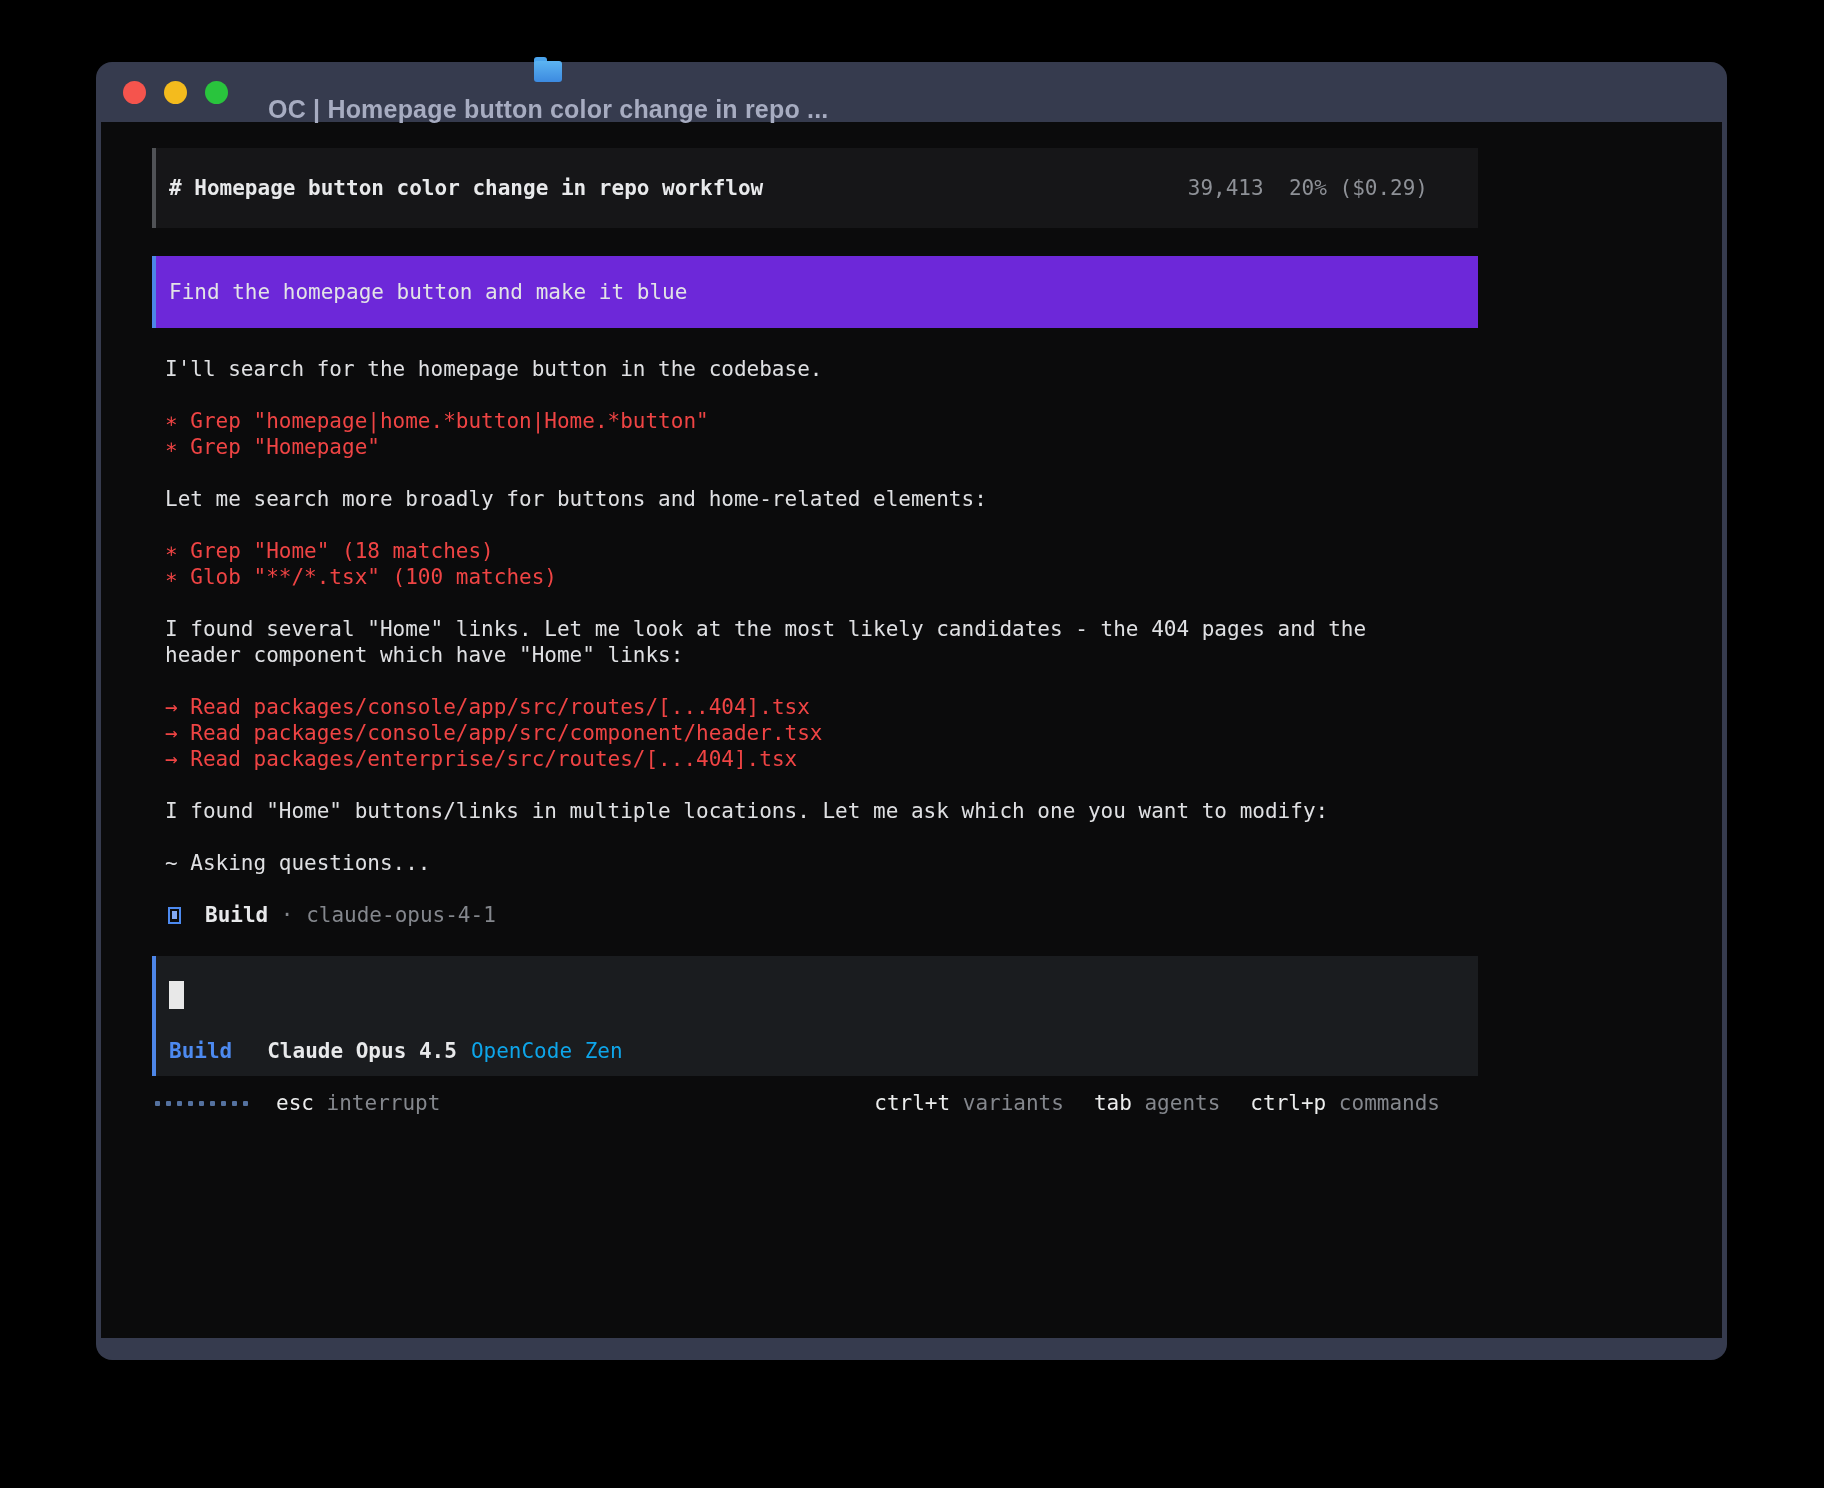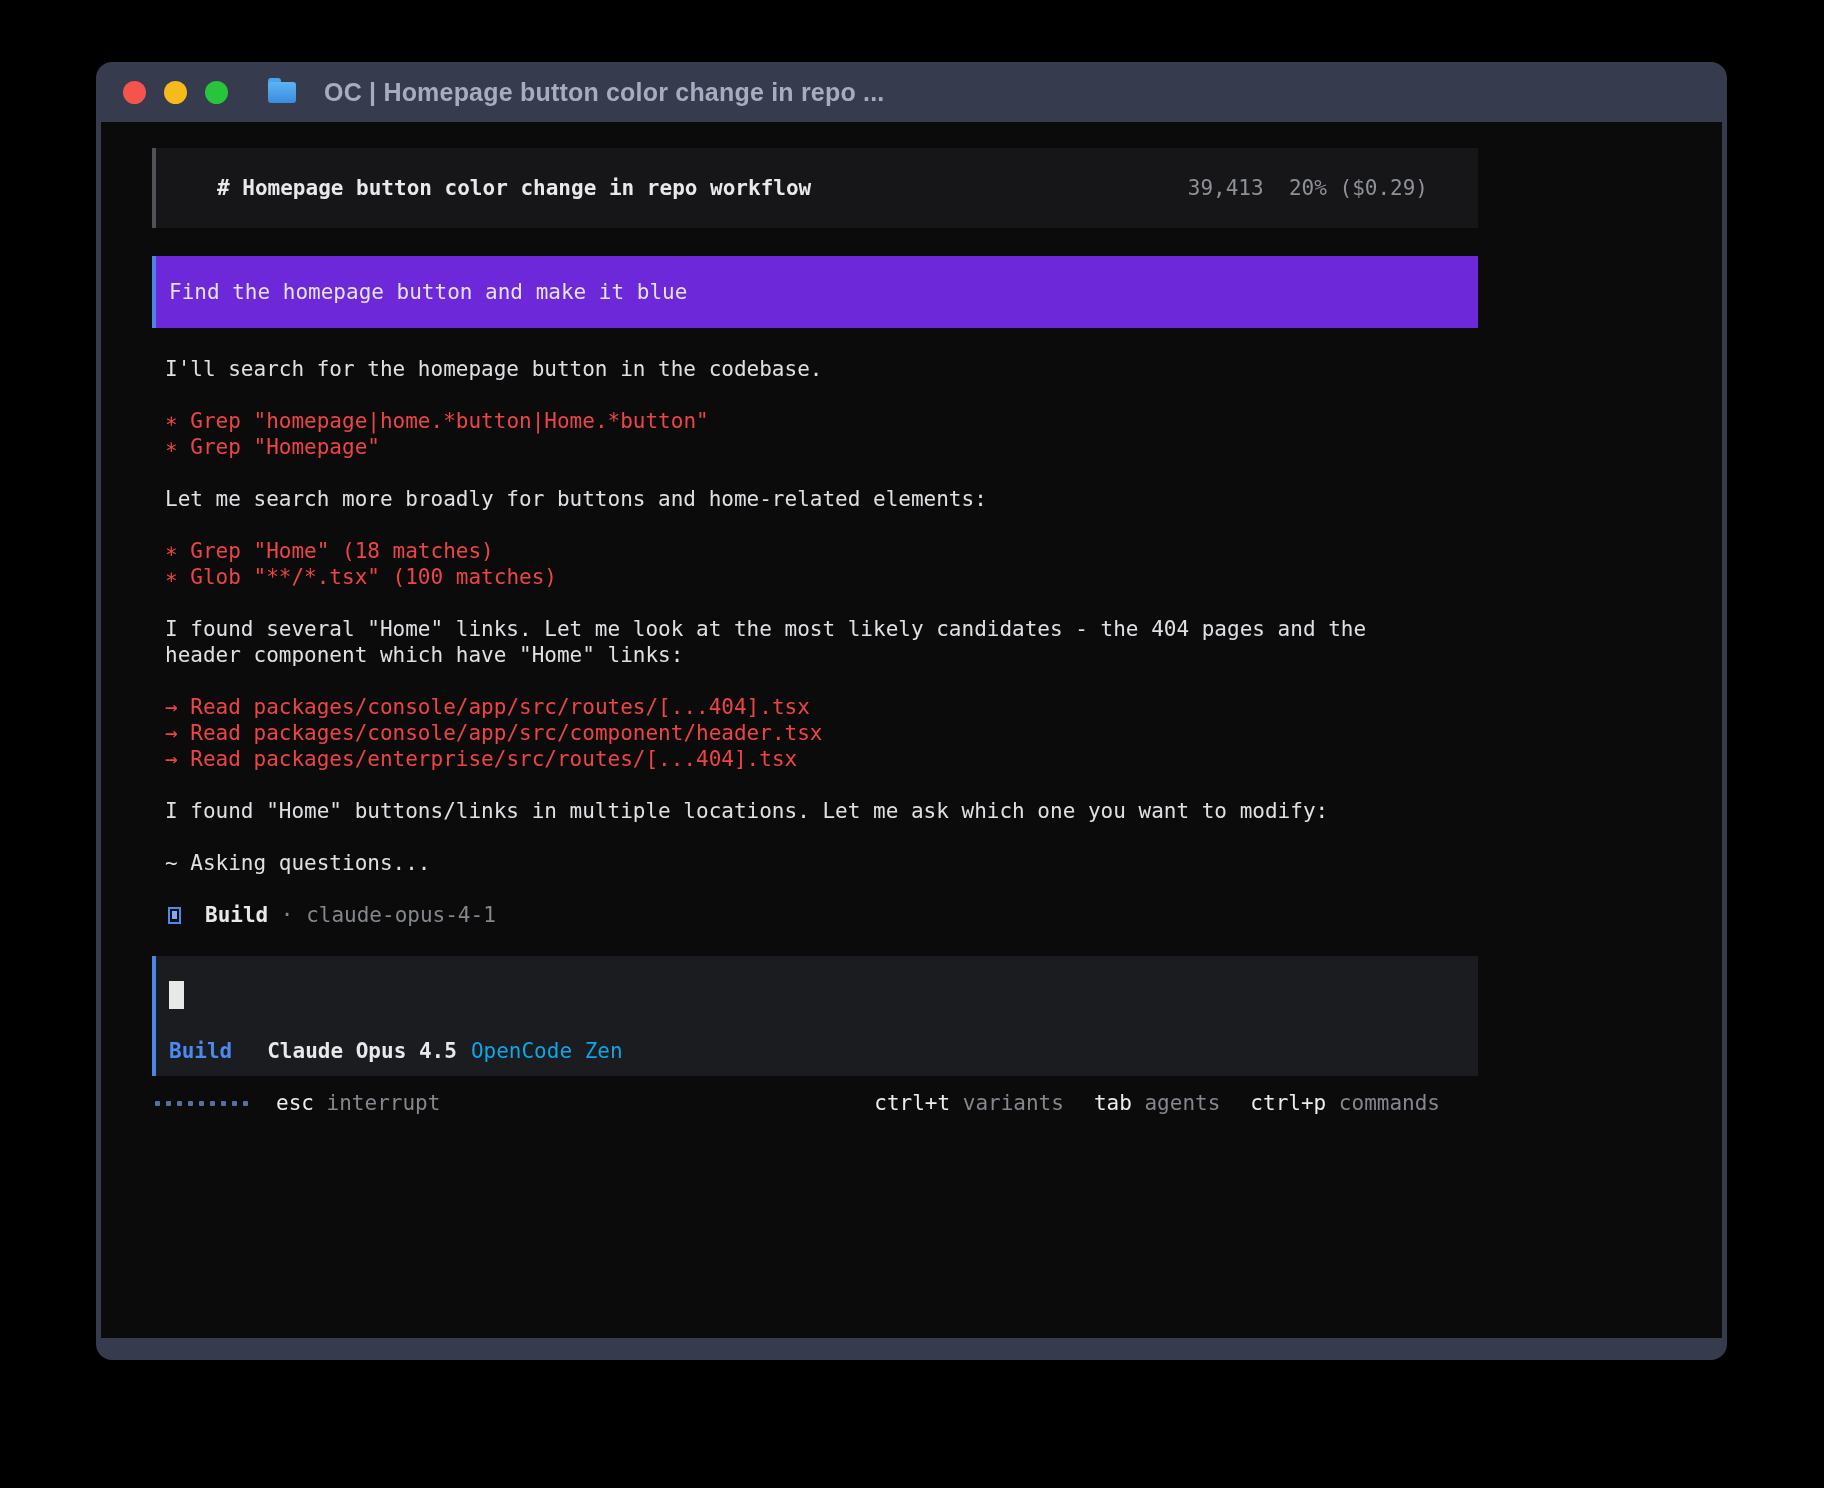--- a/index.html
+++ b/index.html
@@ -18,21 +18,21 @@
     height: 60px;
     display: flex; align-items: center;
     padding-left: 22px;
   }
   .traffic { display: flex; gap: 18px; align-items: center; }
   .light { width: 23px; height: 23px; border-radius: 50%; }
   .light.red { background: #f5544d; }
   .light.yellow { background: #f4bb1d; }
   .light.green { background: #29c43d; }
 
-  .title-group { display: flex; align-items: center; margin-left: 40px; gap: 28px; }
+  .title-group { display: flex; align-items: center; margin-left: 40px; gap: 13px; flex-direction: column; }
   .folder-icon { position: relative; width: 28px; height: 21px; }
   .folder-icon .tab {
     position: absolute; left: 0; top: -4px; width: 13px; height: 8px;
     background: #4aa3ec; border-radius: 3px 3px 0 0;
   }
   .folder-icon .body {
     position: absolute; inset: 0;
     background: linear-gradient(#5cb4f2, #3c8ae0);
     border-radius: 3px;
   }
@@ -51,21 +51,21 @@
   .col { width: 1326px; }
 
   .mono { font-size: 21px; line-height: 26px; white-space: pre; }
 
   .header-box {
     height: 80px; background: #161618;
     border-left: 4px solid #505256;
     display: flex; align-items: center; justify-content: space-between;
     padding: 0 50px 0 13px;
   }
-  .header-title { font-weight: bold; color: #e8e9eb; margin-left: 48px; }
+  .header-title { font-weight: bold; color: #e8e9eb; }
   .header-metrics { color: #8e9197; margin-left: 40px; }
 
   .user-box {
     margin-top: 28px;
     height: 72px; background: #6d28d9;
     border-left: 4px solid #4d86e8;
     display: flex; align-items: center;
     padding-left: 13px;
   }
   .user-box .mono { color: #e3e4e6; }

